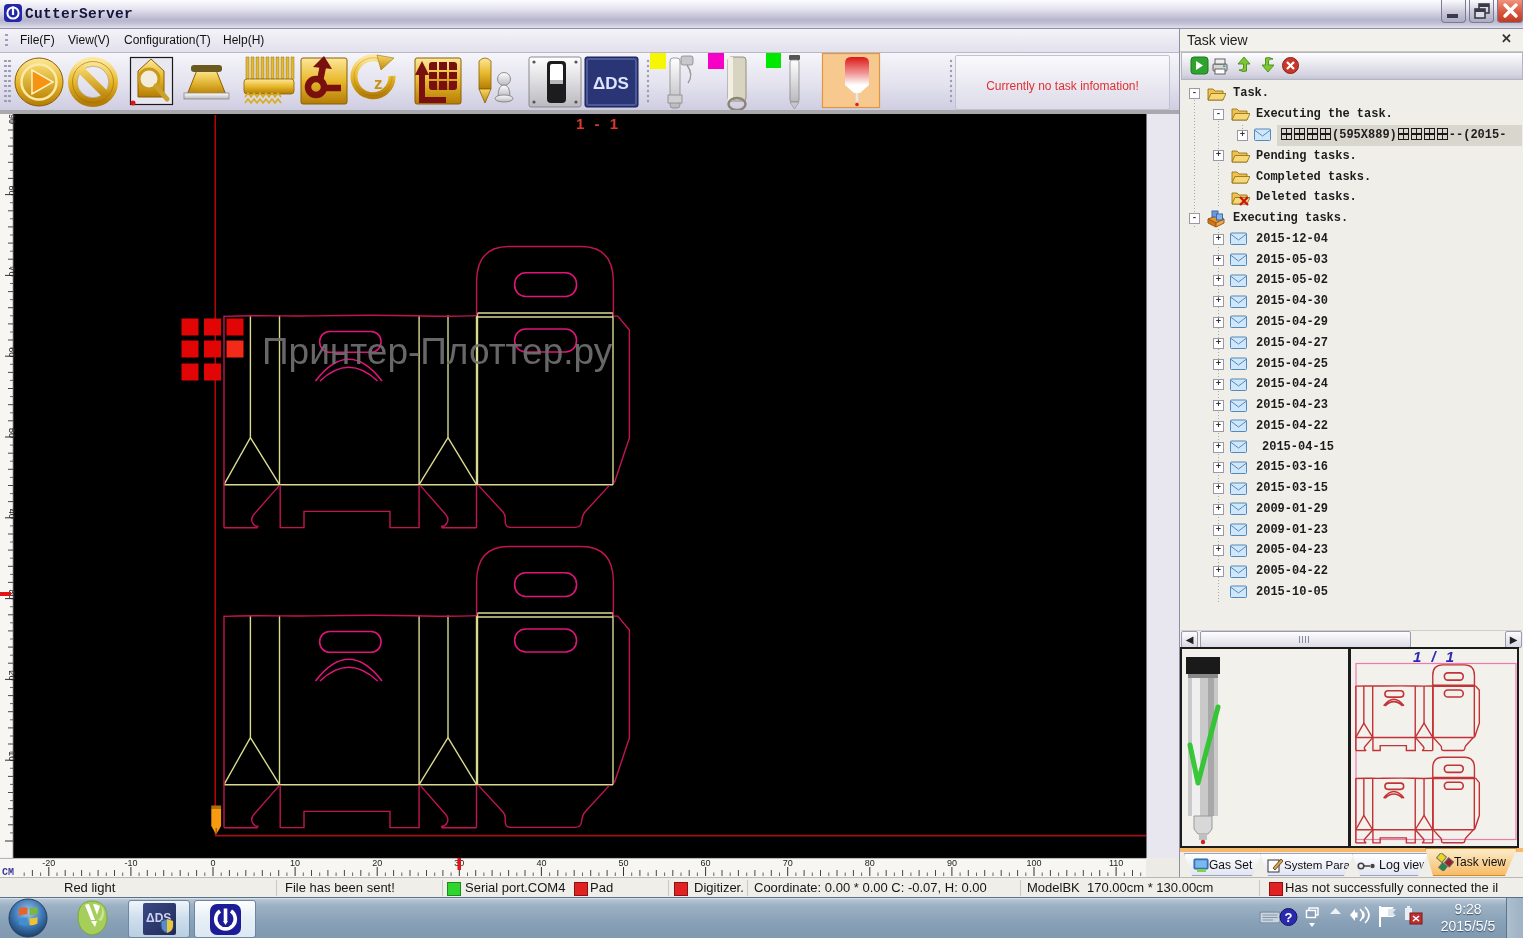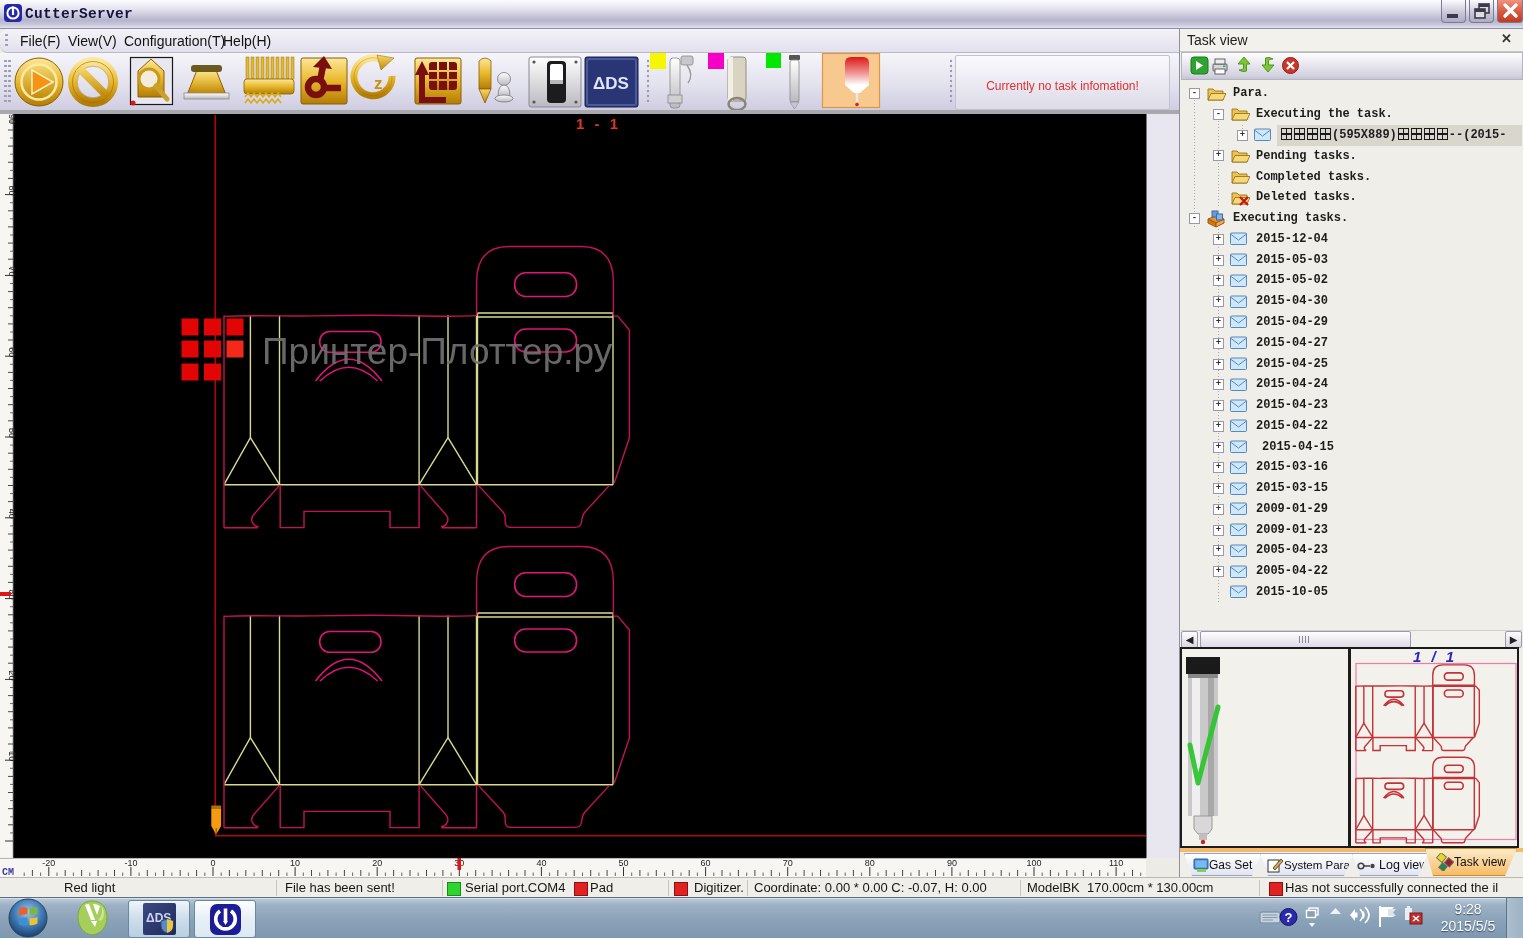--- a/index.html
+++ b/index.html
@@ -7,21 +7,21 @@
 .abs{position:absolute;}
 
 #titlebar{left:0;top:0;width:1523px;height:28px;background:linear-gradient(180deg,#fcfcfe 0%,#e6e5f0 30%,#b7b5cc 72%,#c6c4d8 86%,#e2e1ed 100%);border-bottom:1px solid #8f8fa5;}
 #title-ico{left:4px;top:4px;width:18px;height:18px;background:#2328a8;border-radius:4px;}
 #title-txt{left:25px;top:6px;font-family:"Liberation Mono",monospace;font-weight:700;font-size:14.5px;letter-spacing:0.3px;color:#14143e;}
 .winbtn{top:0;width:25px;height:23px;border:1px solid #7a7a92;border-top:none;border-radius:0 0 4px 4px;box-sizing:border-box;}
 #btn-min{left:1441px;background:linear-gradient(180deg,#fbfbfd,#c6c4d6 60%,#aeacc4);}
 #btn-max{left:1469px;background:linear-gradient(180deg,#fbfbfd,#c6c4d6 60%,#aeacc4);}
 #btn-cls{left:1497px;width:26px;background:linear-gradient(180deg,#f0937e,#d9563c 55%,#c03a24);}
 
-#menubar{left:0;top:29px;width:1523px;height:23px;background:linear-gradient(180deg,#f4f3f9,#e2e1ec);border-bottom:1px solid #b9b8c9;font-size:14px;color:#111;border-radius:8px;}
+#menubar{left:0;top:29px;width:1523px;height:23px;background:linear-gradient(180deg,#f4f3f9,#e2e1ec);border-bottom:1px solid #b9b8c9;font-size:12px;color:#111;}
 .mitem{position:absolute;top:4px;}
 
 #toolbar{left:0;top:53px;width:1523px;height:57px;background:linear-gradient(180deg,#f5f5fa 0%,#e3e2ee 55%,#cfcde1 100%);}
 #toolbar .grip{position:absolute;top:6px;width:3px;height:44px;background-image:radial-gradient(circle at 1.5px 2px,#9b9ab2 1.1px,transparent 1.3px);background-size:3px 5px;}
 #canvas-strip{left:0;top:110px;width:1179px;height:4px;background:#a9a9ad;}
 
 #statusbar{left:0;top:877px;width:1523px;height:20px;background:#efeee9;border-top:1px solid #b9b8b3;font-size:13px;color:#161616;}
 #statusbar .sep{position:absolute;top:2px;height:16px;width:1px;background:#c8c7c2;}
 #statusbar .st{position:absolute;top:2px;white-space:nowrap;}
 #statusbar .sq{position:absolute;top:4px;width:12px;height:12px;}
@@ -596,21 +596,21 @@
             <circle cx="8.5" cy="8.5" r="8" fill="#c8372a" stroke="#8a1f16"></circle>
             <path d="M5,5 L12,12 M12,5 L5,12" stroke="#fff" stroke-width="2.2"></path>
           </g>
       </svg>
     </div>
     <div id="tree">
       <div style="position:absolute;left:13px;top:20px;width:1px;height:128px;background-image:linear-gradient(180deg,#aaa9a2 1px,transparent 1px);background-size:1px 3px"></div>
       <div style="position:absolute;left:37px;top:35px;width:1px;height:93px;background-image:linear-gradient(180deg,#aaa9a2 1px,transparent 1px);background-size:1px 3px"></div>
       <div style="position:absolute;left:37px;top:149px;width:1px;height:374px;background-image:linear-gradient(180deg,#aaa9a2 1px,transparent 1px);background-size:1px 3px"></div>
       <div style="position:absolute;left:61px;top:45px;width:1px;height:10px;background-image:linear-gradient(180deg,#aaa9a2 1px,transparent 1px);background-size:1px 3px"></div>
-      <div class="trow" style="left:52px;top:3px">Para.</div>
+      <div class="trow" style="left:52px;top:3px">Task.</div>
       <div class="trow" style="left:75px;top:24px">Executing the task.</div>
       <div class="trow" style="left:96px;top:45px;background:#d9d6ce;padding:0 3px;width:242px;overflow:hidden"><span class="cjk"></span><span class="cjk"></span><span class="cjk"></span><span class="cjk"></span>(595X889)<span class="cjk"></span><span class="cjk"></span><span class="cjk"></span><span class="cjk"></span>--(2015-</div>
       <div class="trow" style="left:75px;top:66px">Pending tasks.</div>
       <div class="trow" style="left:75px;top:87px">Completed tasks.</div>
       <div class="trow" style="left:75px;top:107px">Deleted tasks.</div>
       <div class="trow" style="left:52px;top:128px">Executing tasks.</div>
       <div id="dates"></div>
       <div class="ebox" style="left:8px;top:8px">-</div>
       <svg width="19" height="15" style="position:absolute;left:26px;top:6px">
           <use href="#folder"></use>

